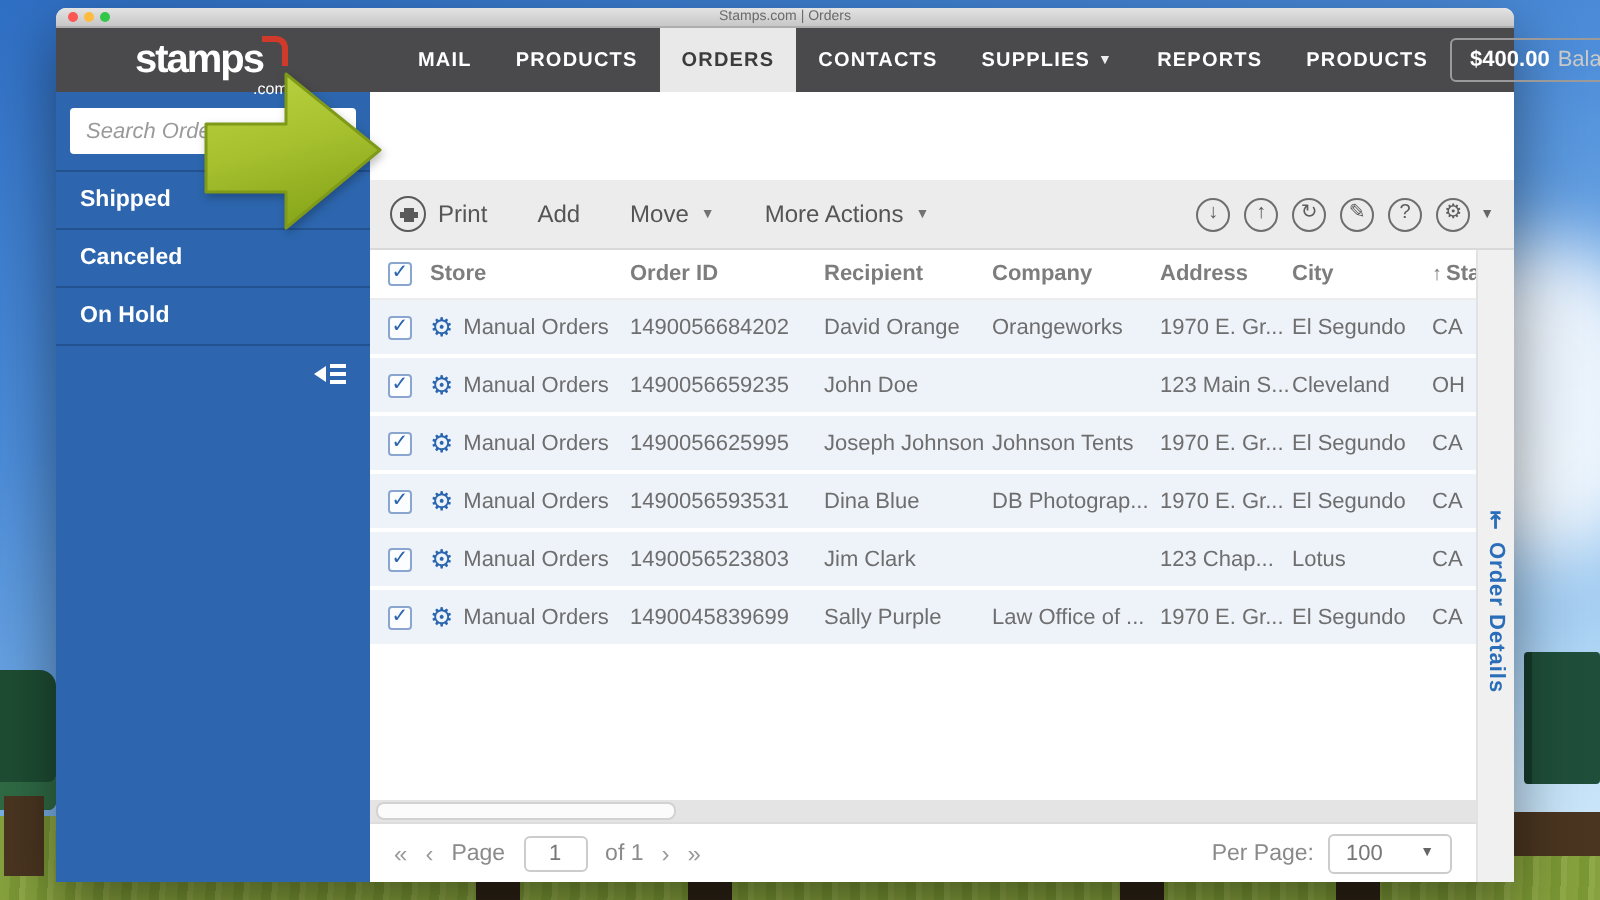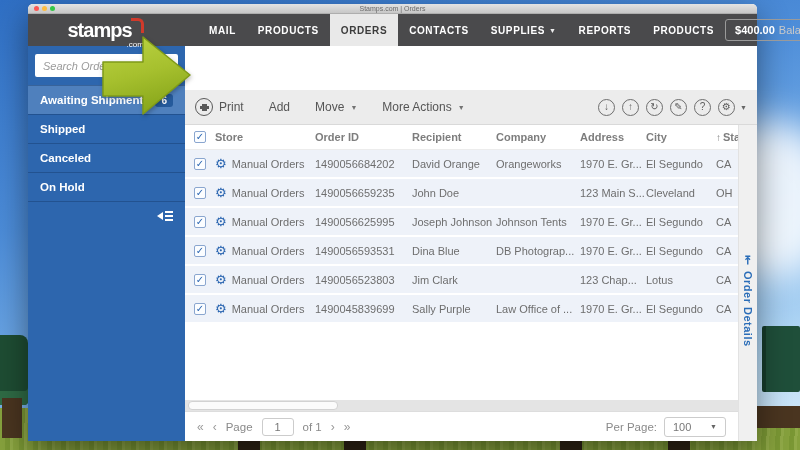--- a/index.html
+++ b/index.html
@@ -188,24 +188,20 @@
         <b>$400.00</b>
         <span>Balance</span>
 
       </div>
 
     </div>
 
     <div class="app-body">
       <div class="sidebar">
         <input class="search" placeholder="Search Orders" style="">
-        <div class="side-item active">
-            <span>Awaiting Shipment</span>
-            <span class="badge">6</span>
-          </div>
           <div class="side-item">
             <span>Shipped</span>
 
           </div>
           <div class="side-item">
             <span>Canceled</span>
 
           </div>
           <div class="side-item">
             <span>On Hold</span>

